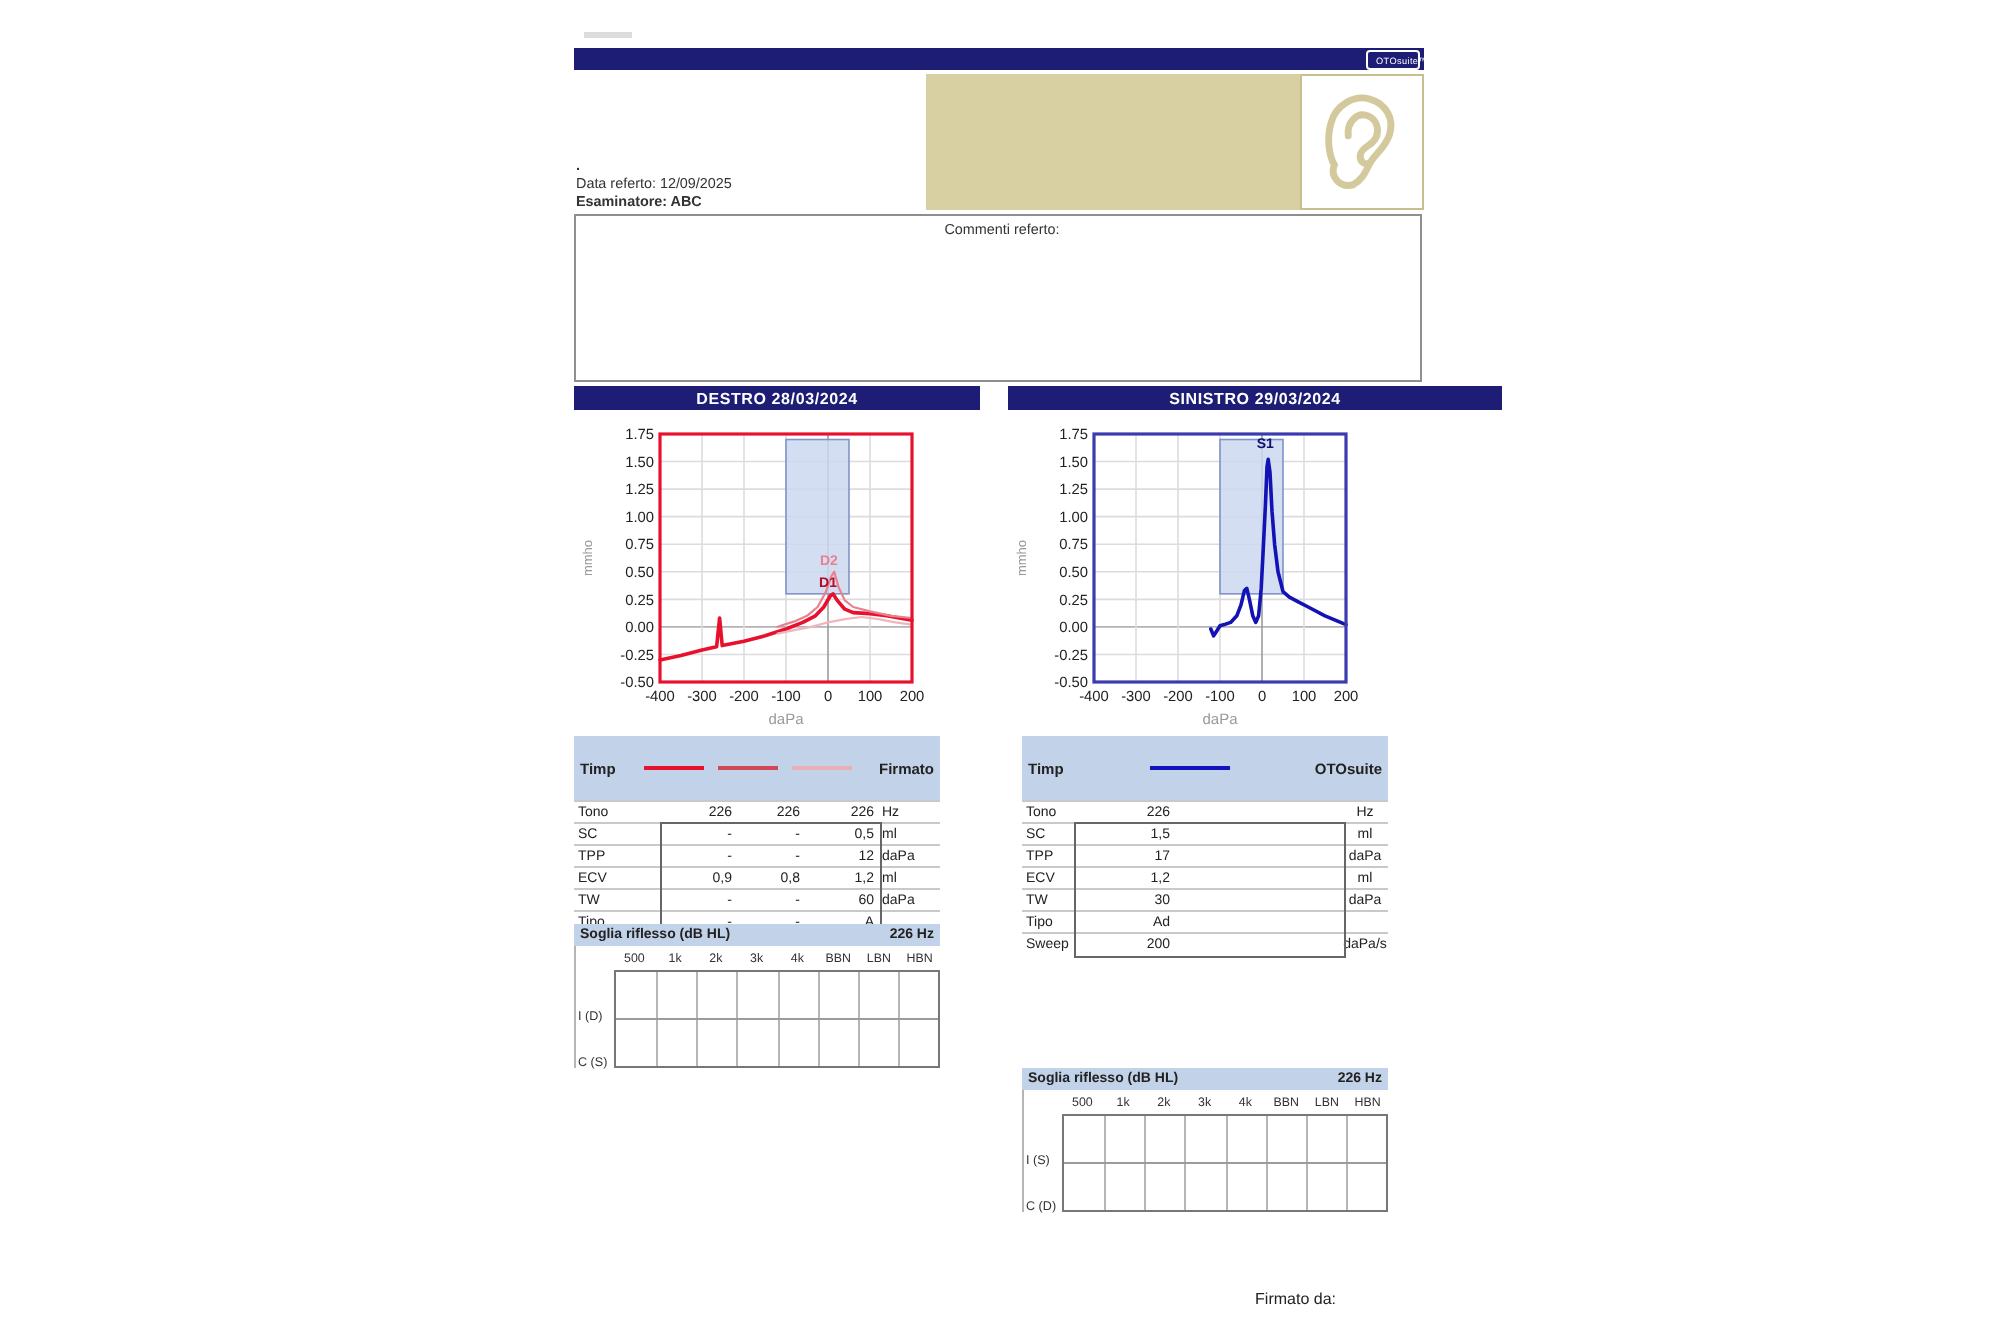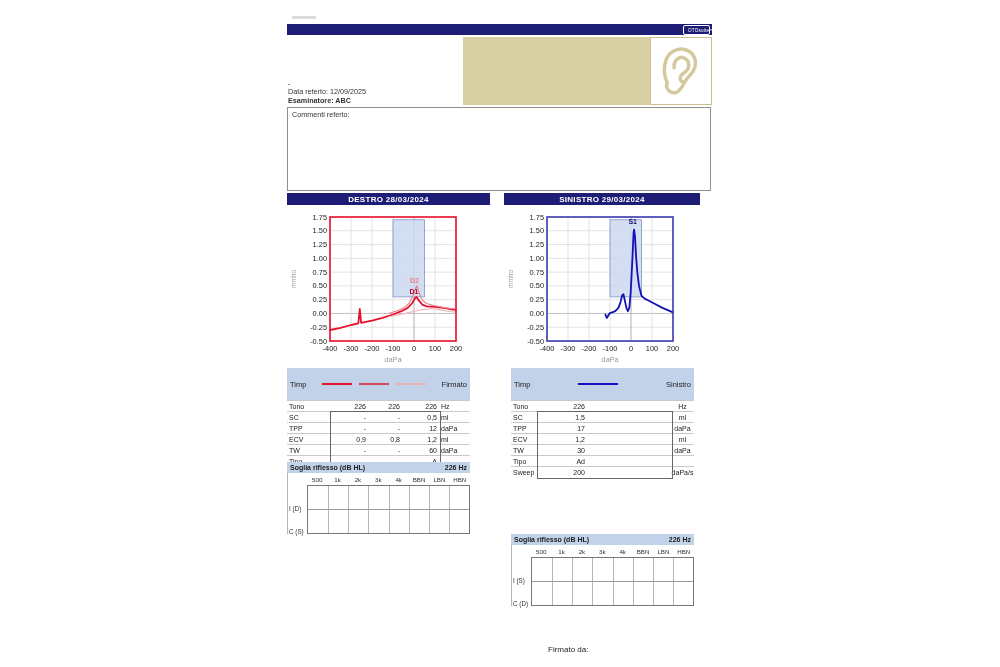--- a/index.html
+++ b/index.html
@@ -5,26 +5,26 @@
   html,body{margin:0;padding:0;background:#fff;}
   .page{position:relative;width:1000px;height:667px;background:#ffffff;overflow:hidden;
         font-family:"Liberation Sans", sans-serif;color:#222;}
   .abs{position:absolute;}
   .navybar{background:#1d1d75;}
   .smalltext{font-size:7.2px;line-height:9px;color:#333;}
   .logo{border:1px solid #fff;border-radius:2px;background:#1d1d75;display:flex;align-items:center;gap:2px;padding:0 2px;box-sizing:border-box;}
   .logo .sq{width:4px;height:4px;background:#fff;}
   .logo .lt{color:#fff;font-size:4.6px;letter-spacing:.2px;white-space:nowrap;}
   .earbox{background:#fff;border:1px solid #c9be90;box-sizing:border-box;display:flex;align-items:center;justify-content:center;}
-  .comments{border:1px solid #8f8f8f;box-sizing:border-box;background:#fff;}
+  .comments{border:1px solid #8f8f8f;box-sizing:border-box;background:#fff;text-align:center;}
   .comments .lbl{margin:2px 0 0 4px;font-size:7.2px;color:#333;}
   .earbar{color:#fff;font-weight:bold;font-size:8px;display:flex;align-items:center;justify-content:center;letter-spacing:.3px;}
   
   .timp{width:183px;font-size:7px;background:#fff;}
-  .timp .hdr{height:13px;background:#c2d3e9;display:flex;align-items:center;font-weight:normal;font-size:7.5px;padding:16px 3px;box-sizing:border-box;}
+  .timp .hdr{height:13px;background:#c2d3e9;display:flex;align-items:center;font-weight:bold;font-size:7.5px;padding:16px 3px;box-sizing:border-box;}
   .timp .hdr .title{flex:0 0 auto;}
   .timp .hdr .legend{flex:1;display:flex;align-items:center;justify-content:center;gap:7px;}
   .timp .hdr .legend i{display:block;height:2px;width:30px;}
   .timp .hdr .side{flex:0 0 auto;}
   .t-row{display:flex;height:11px;align-items:center;border-top:1px solid #c9c9c9;box-sizing:border-box;}
   .t-rows{position:relative;}
   .t-row span{display:block;box-sizing:border-box;white-space:nowrap;}
   .dx .c-label{width:43px;padding-left:2px;}
   .dx .c-v1{width:36px;text-align:right;}
   .dx .c-v2{width:34px;text-align:right;}
@@ -39,21 +39,21 @@
   .rx .hdr{height:11px;background:#c2d3e9;display:flex;align-items:center;justify-content:space-between;font-weight:bold;font-size:7px;padding:0 3px;box-sizing:border-box;}
   .rx .leftline{position:absolute;left:0;top:11px;bottom:0;width:1px;background:#b5b5b5;}
   .rx .colhead{display:grid;grid-template-columns:20px repeat(8,1fr);height:12px;font-size:6.2px;color:#333;}
   .rx .colhead span{display:flex;align-items:center;justify-content:center;}
   .rx .grid{margin-left:20px;border:1px solid #777;}
   .rx .grow{display:grid;grid-template-columns:repeat(8,1fr);height:23px;}
   .rx .grow + .grow{border-top:1px solid #9c9c9c;}
   .rx .gcell{border-left:1px solid #b5b5b5;}
   .rx .gcell:first-child{border-left:none;}
   .rx .rlab{position:absolute;left:2px;font-size:6.3px;color:#333;}
-  .firmato{font-size:8px;color:#222;text-align:left;}
+  .firmato{font-size:8px;color:#222;text-align:right;}
   svg text{font-family:"Liberation Sans", sans-serif;}
 </style>
 </head>
 <body>
 
 <div class="page">
 
   <div class="abs navybar" style="left:287px;top:24px;width:425px;height:11px;"></div>
   <div class="abs logo" style="left:683px;top:25px;width:27px;height:10px;">
     <span class="sq"></span>
@@ -72,21 +72,21 @@
 
   <div class="abs smalltext" style="left:288px;top:78px;font-weight:bold;">.</div>
   <div class="abs smalltext" style="left:288px;top:87px;">Data referto: 12/09/2025</div>
   <div class="abs smalltext" style="left:288px;top:96px;font-weight:bold;">Esaminatore: ABC</div>
 
   <div class="abs comments" style="left:287px;top:107px;width:424px;height:84px;">
     <div class="lbl">Commenti referto:</div>
   </div>
 
   <div class="abs navybar earbar" style="left:287px;top:193px;width:203px;height:12px;">DESTRO  28/03/2024</div>
-  <div class="abs navybar earbar" style="left:504px;top:193px;width:196px;height:12px;">SINISTRO  29/03/2024</div>
+  <div class="abs navybar earbar" style="left:504px;top:193px;width:247px;height:12px;">SINISTRO  29/03/2024</div>
 
   <div class="abs" style="left:287px;top:205px;width:210px;height:160px;" id="chart-dx"><svg width="210" height="160" viewBox="0 0 210 160">
         <line x1="43" y1="136" x2="169" y2="136" stroke="#dcdcdc" stroke-width="0.8"></line>
         <text x="40" y="138.6" font-size="7.4" fill="#222" text-anchor="end">-0.50</text>
         <line x1="43" y1="122.22222222222221" x2="169" y2="122.22222222222221" stroke="#dcdcdc" stroke-width="0.8"></line>
         <text x="40" y="124.82222222222221" font-size="7.4" fill="#222" text-anchor="end">-0.25</text>
         <line x1="43" y1="108.44444444444444" x2="169" y2="108.44444444444444" stroke="#b3b3b3" stroke-width="0.8"></line>
         <text x="40" y="111.04444444444444" font-size="7.4" fill="#222" text-anchor="end">0.00</text>
         <line x1="43" y1="94.66666666666666" x2="169" y2="94.66666666666666" stroke="#dcdcdc" stroke-width="0.8"></line>
         <text x="40" y="97.26666666666665" font-size="7.4" fill="#222" text-anchor="end">0.25</text>
@@ -232,21 +232,21 @@
         </div>
       </div>
   </div>
 
   <div class="abs timp sx2" style="left:511px;top:368px;" id="timp-sx">
     <div class="hdr">
       <span class="title">Timp</span>
       <span class="legend" id="timp-sx-legend">
           <i style="background: rgb(18, 18, 192); width: 40px;"></i>
         </span>
-      <span class="side">Sinistro</span>
+      <span class="side">OTOsuite</span>
     </div>
     <div class="t-rows" id="timp-sx-rows">
       <div class="vbox" style="left:26px;top:11px;width:134px;height:66px;"></div>
     <div class="t-row">
           <span class="c-label">Tono</span>
           <span class="c-v1">226</span>
           <span class="c-unit">Hz</span>
         </div>
         <div class="t-row">
           <span class="c-label">SC</span>

